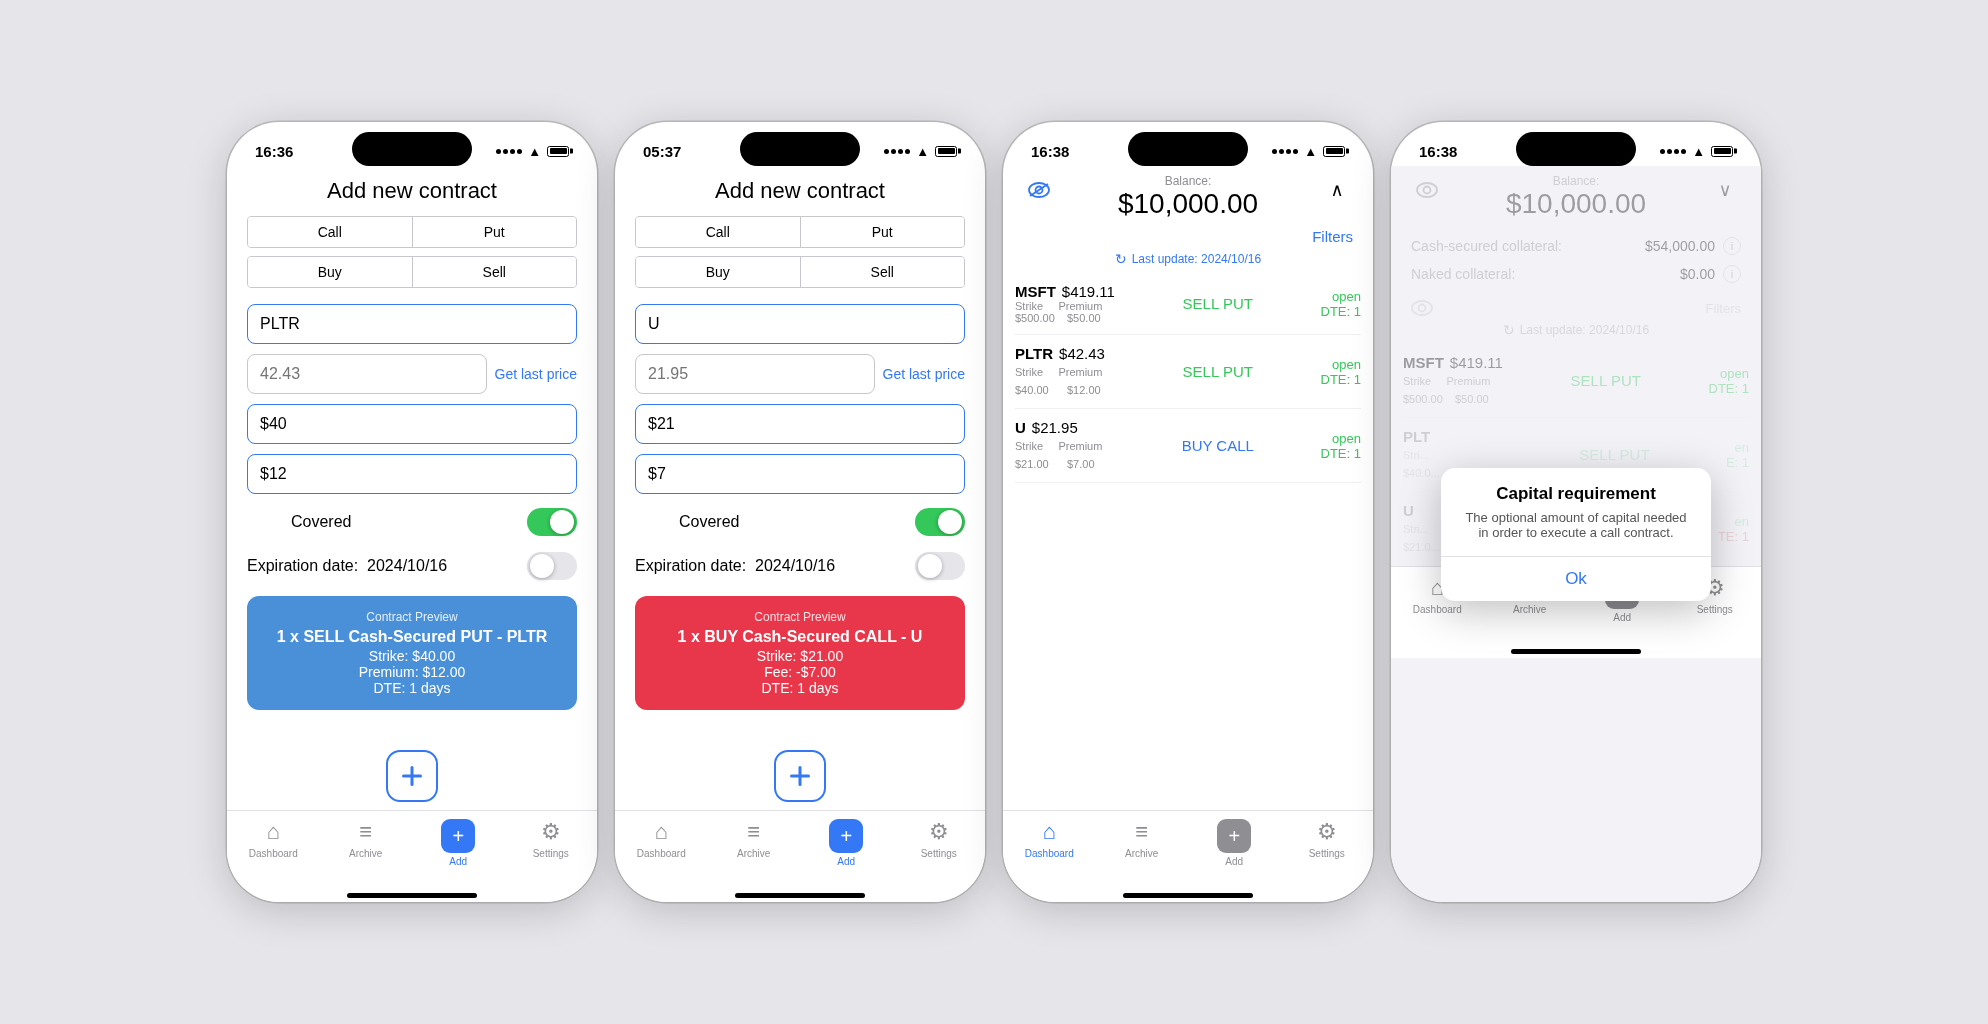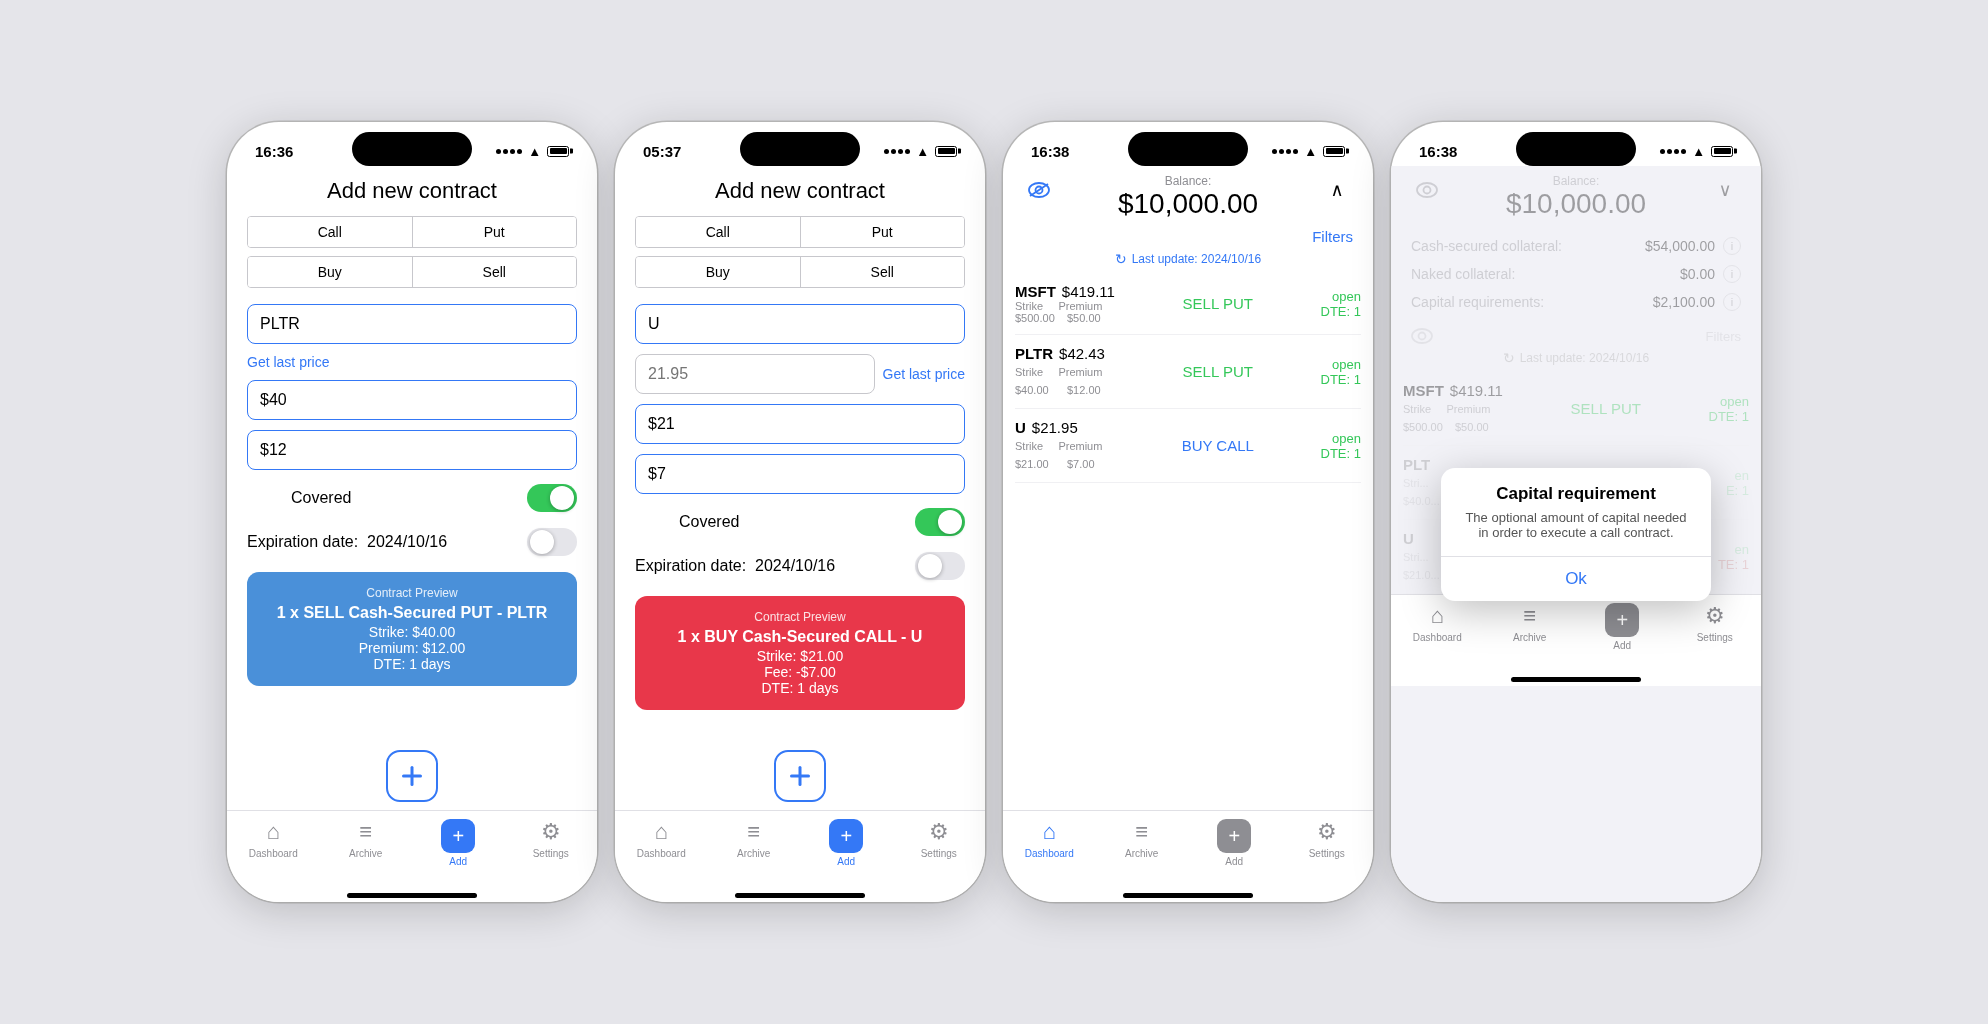--- a/index.html
+++ b/index.html
@@ -471,20 +471,21 @@
       </div>
       <div class="segment-control">
         <button class="segment-btn">Buy</button>
         <button class="segment-btn">Sell</button>
       </div>
     </div>
 
     <div class="form-section">
       <input class="input-field" value="PLTR" style="">
       <div class="input-row">
+        <input class="input-field-half" placeholder="42.43" style="">
         <button class="get-last-price-btn">Get last price</button>
       </div>
       <input class="input-field-small" value="$40" style="">
       <input class="input-field-small" value="$12" style="">
 
       <div class="toggle-row">
         <span class="toggle-label">Covered</span>
         <div class="toggle on">
             <div class="toggle-thumb"></div>
           </div>
@@ -796,27 +797,20 @@
           <span class="collateral-label">Cash-secured collateral:</span>
           <div class="collateral-info">
             <span class="collateral-value">$54,000.00</span>
             <div class="info-circle">i</div>
           </div>
         </div>
         <div class="collateral-row">
           <span class="collateral-label">Naked collateral:</span>
           <div class="collateral-info">
             <span class="collateral-value">$0.00</span>
-            <div class="info-circle">i</div>
-          </div>
-        </div>
-        <div class="collateral-row">
-          <span class="collateral-label">Capital requirements:</span>
-          <div class="collateral-info">
-            <span class="collateral-value">$2,100.00</span>
             <div class="info-circle">i</div>
           </div>
         </div>
       </div>
 
       <div style="display:flex;justify-content:space-between;align-items:center;padding:4px 20px;">
         <svg width="22" height="16" viewBox="0 0 22 16" fill="none">
           <ellipse cx="11" cy="8" rx="10" ry="7" stroke="#c7c7cc" stroke-width="1.8"></ellipse>
           <circle cx="11" cy="8" r="3.5" stroke="#c7c7cc" stroke-width="1.8"></circle>
         </svg>

